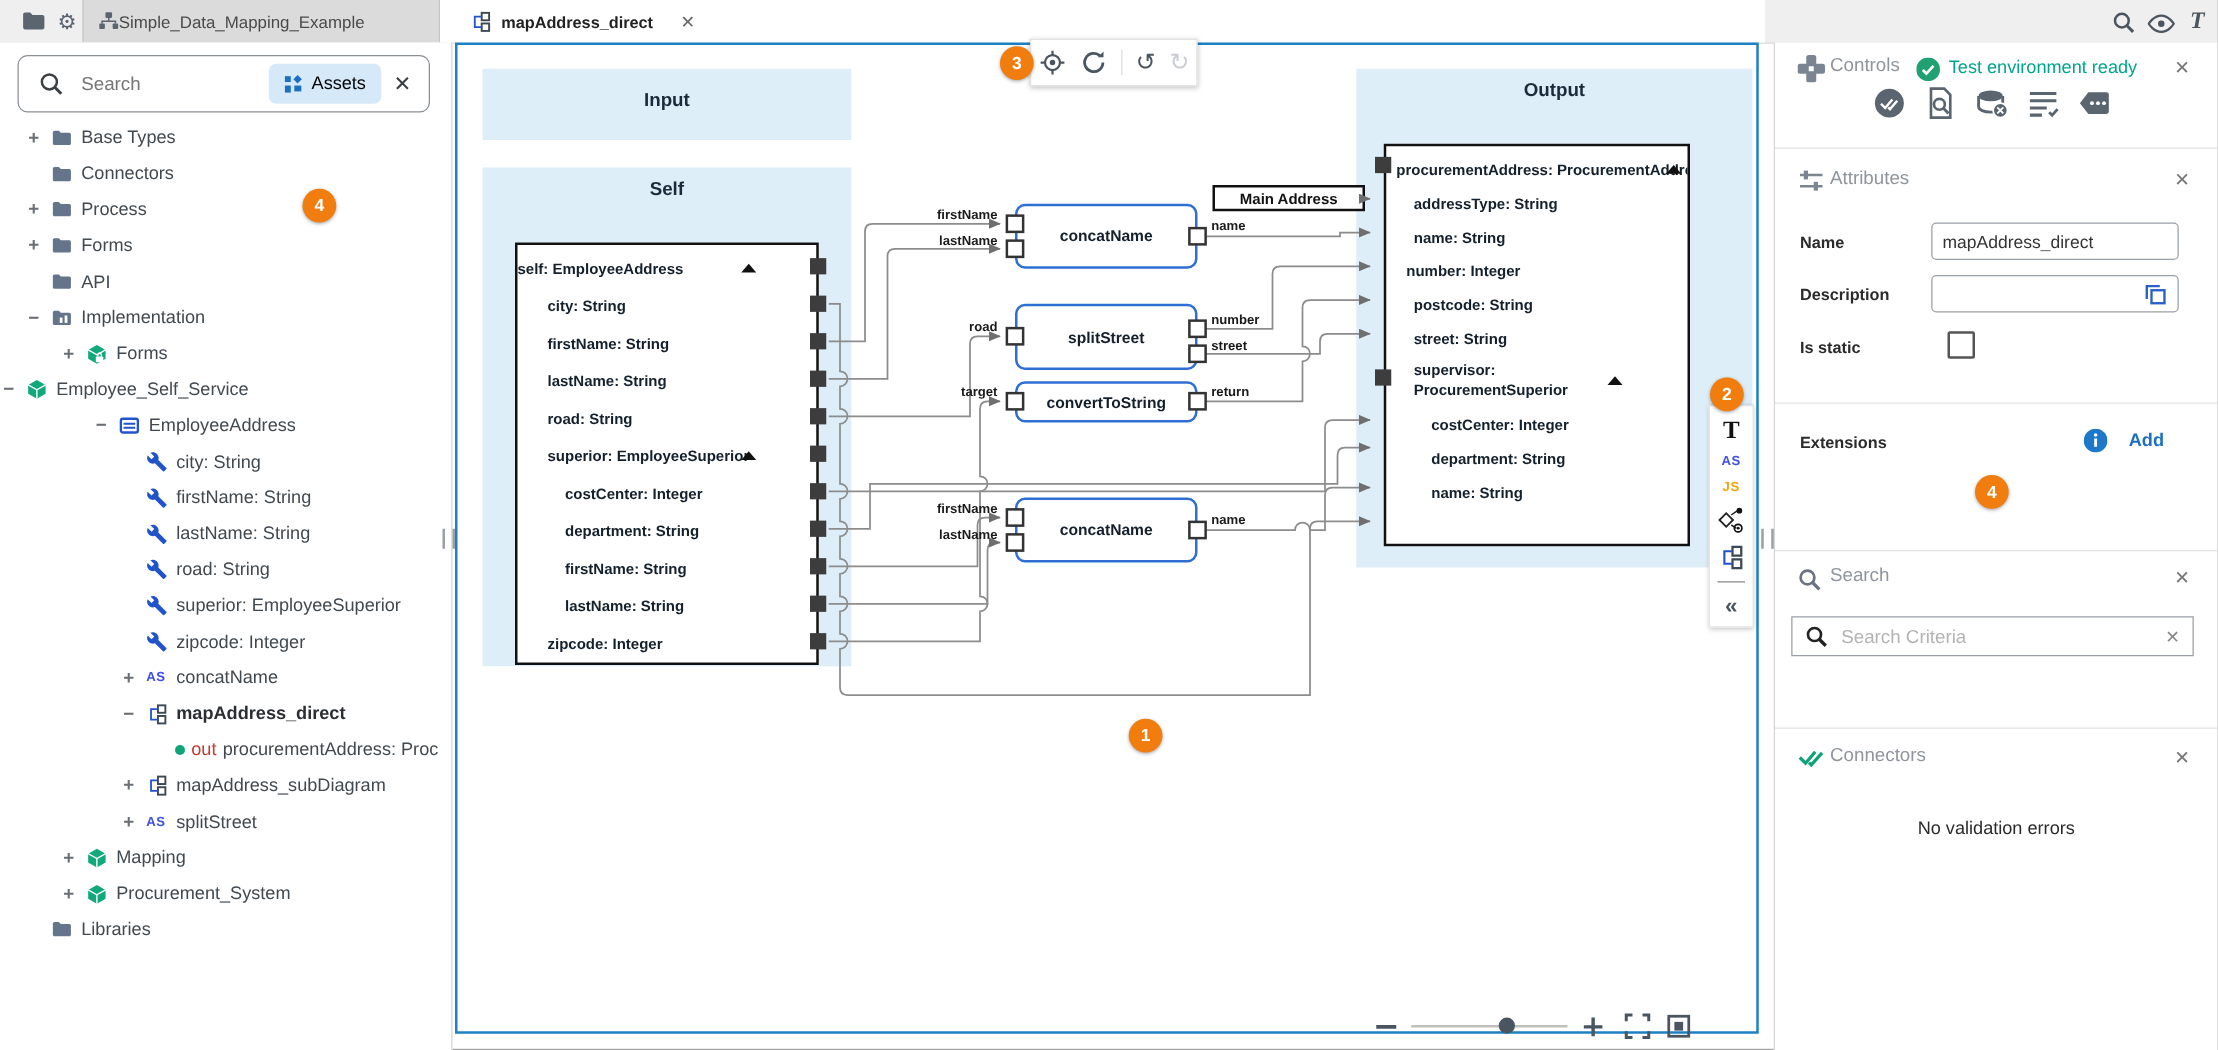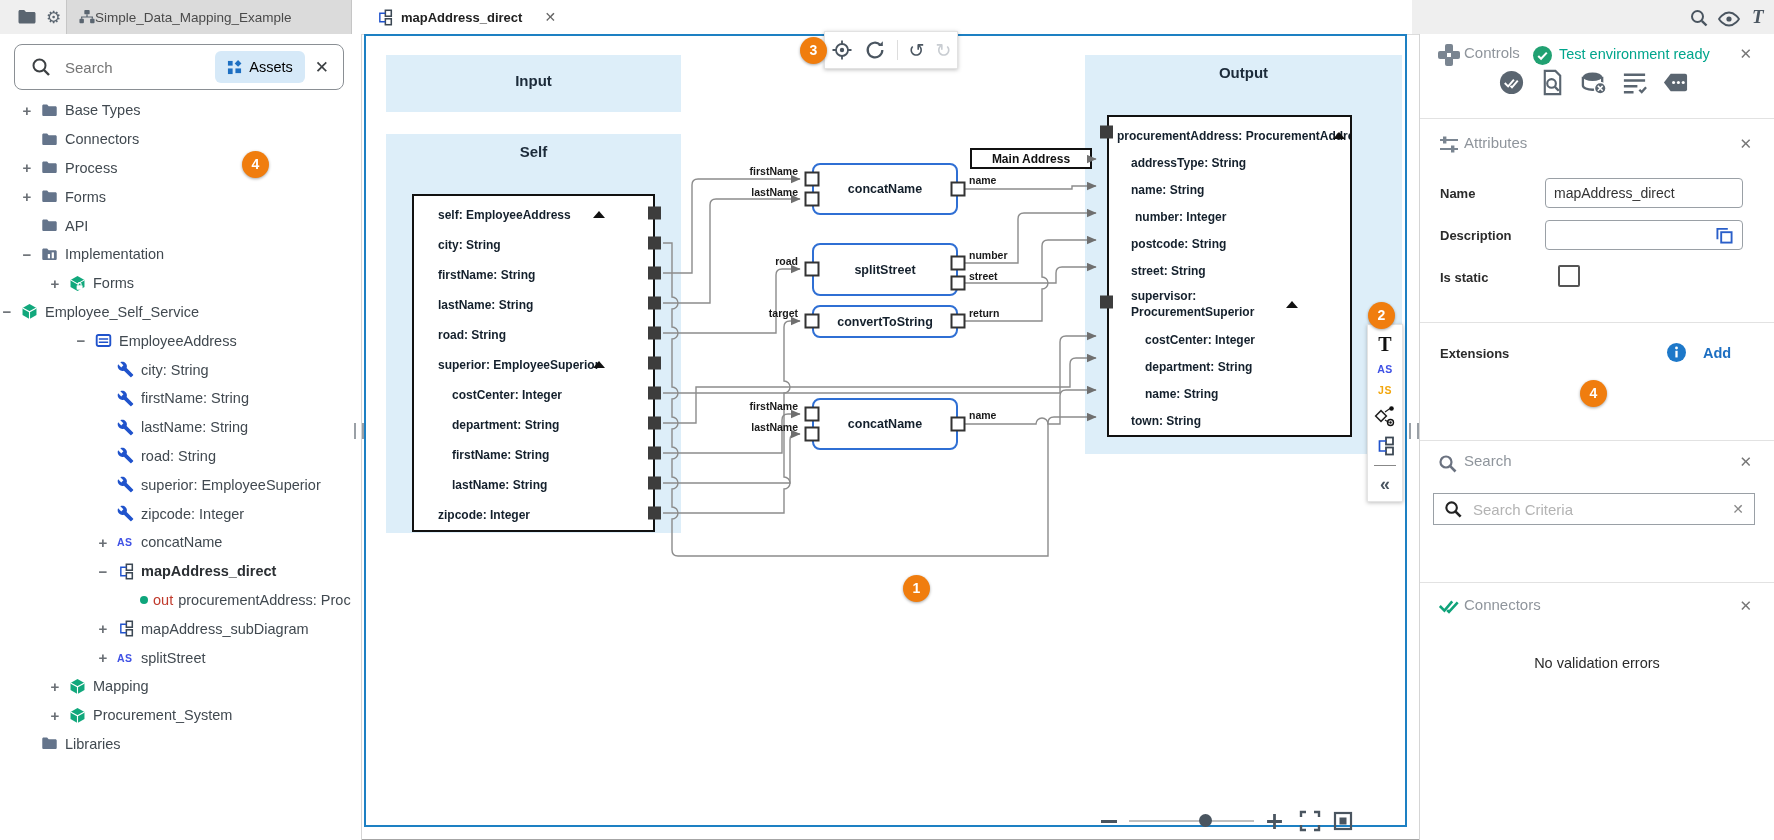--- a/index.html
+++ b/index.html
@@ -323,21 +323,21 @@
       <div class="rt">Input</div>
     </div>
   <div class="region slf" style="left:20px;top:98px;width:295px;height:399px">
       <div class="rt">Self</div>
     </div>
   <div class="region outp" style="left:719px;top:19px;width:317px;height:399px">
       <div class="rt">Output</div>
     </div>
 
   <div class="nodebox" style="left:46px;top:158px;width:243px;height:338px">
-    <div class="nrow" style="height:30px;padding-left:24px">
+    <div class="nrow" style="height:30px;padding-left:0">
         <span>self: EmployeeAddress</span>
         <span class="caret" style="right:48px;top:11px"></span>
       </div>
     <div class="nrow" style="height:30px;padding-left:24px">
         <span>city: String</span>
       </div>
     <div class="nrow" style="height:30px;padding-left:24px">
         <span>firstName: String</span>
       </div>
     <div class="nrow" style="height:30px;padding-left:24px">
@@ -371,44 +371,41 @@
     <div class="nrow" style="height:27px;padding-left:8px;padding-right:20px;overflow:hidden;white-space:nowrap">
         <span>procurementAddress: ProcurementAddress</span>
         <span class="caret" style="right:5px;top:10px"></span>
       </div>
     <div class="nrow" style="height:27px;padding-left:22px">
         <span>addressType: String</span>
       </div>
     <div class="nrow" style="height:27px;padding-left:22px">
         <span>name: String</span>
       </div>
-    <div class="nrow" style="height:27px;padding-left:26px">
+    <div class="nrow" style="height:27px;padding-left:16px">
         <span>number: Integer</span>
       </div>
     <div class="nrow" style="height:27px;padding-left:22px">
         <span>postcode: String</span>
       </div>
     <div class="nrow" style="height:27px;padding-left:22px">
         <span>street: String</span>
       </div>
     <div class="nrow" style="height:42px;padding-left:22px">
         <span style="white-space:normal;width:150px;line-height:1.3">supervisor: ProcurementSuperior</span>
         <span class="caret" style="right:52px;top:17px"></span>
       </div>
     <div class="nrow" style="height:27px;padding-left:36px">
         <span>costCenter: Integer</span>
       </div>
     <div class="nrow" style="height:27px;padding-left:36px">
         <span>department: String</span>
       </div>
     <div class="nrow" style="height:27px;padding-left:36px">
         <span>name: String</span>
-      </div>
-    <div class="nrow" style="height:27px;padding-left:22px">
-        <span>town: String</span>
       </div>
   </div>
 
   <div class="fnode" style="left:446px;top:127px;width:146px;height:52px">
       <span>concatName</span>
     </div>
   <div class="fnode" style="left:446px;top:207px;width:146px;height:53px">
       <span>splitStreet</span>
     </div>
   <div class="fnode" style="left:446px;top:269px;width:146px;height:33px">

